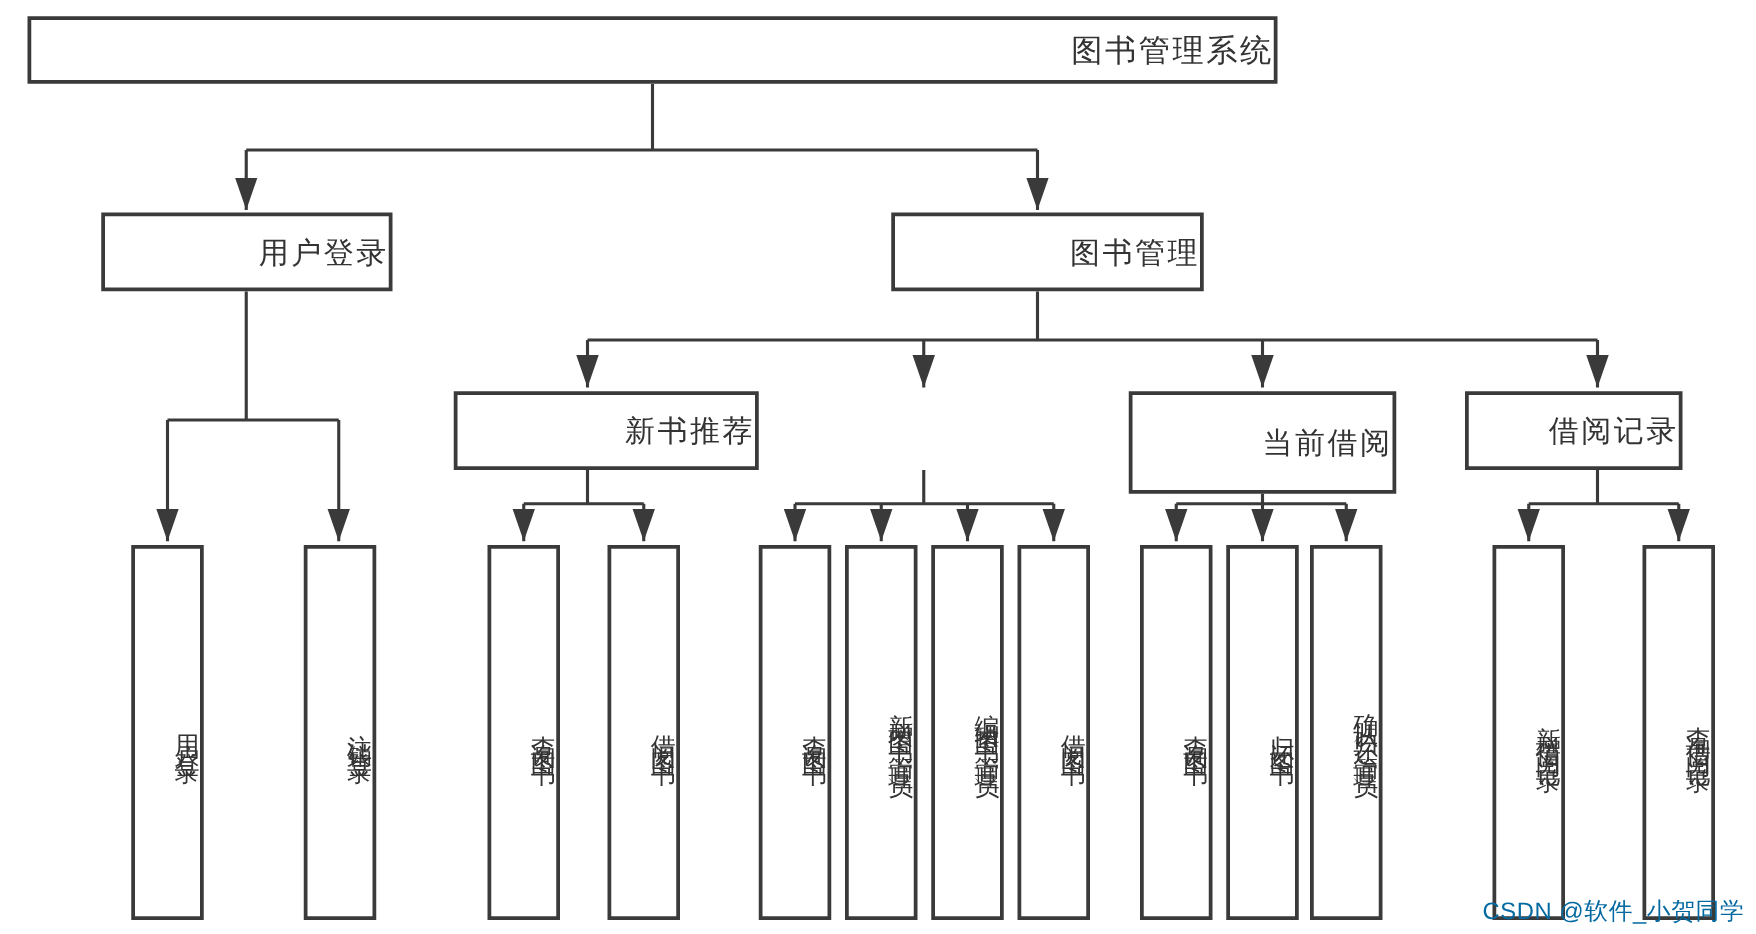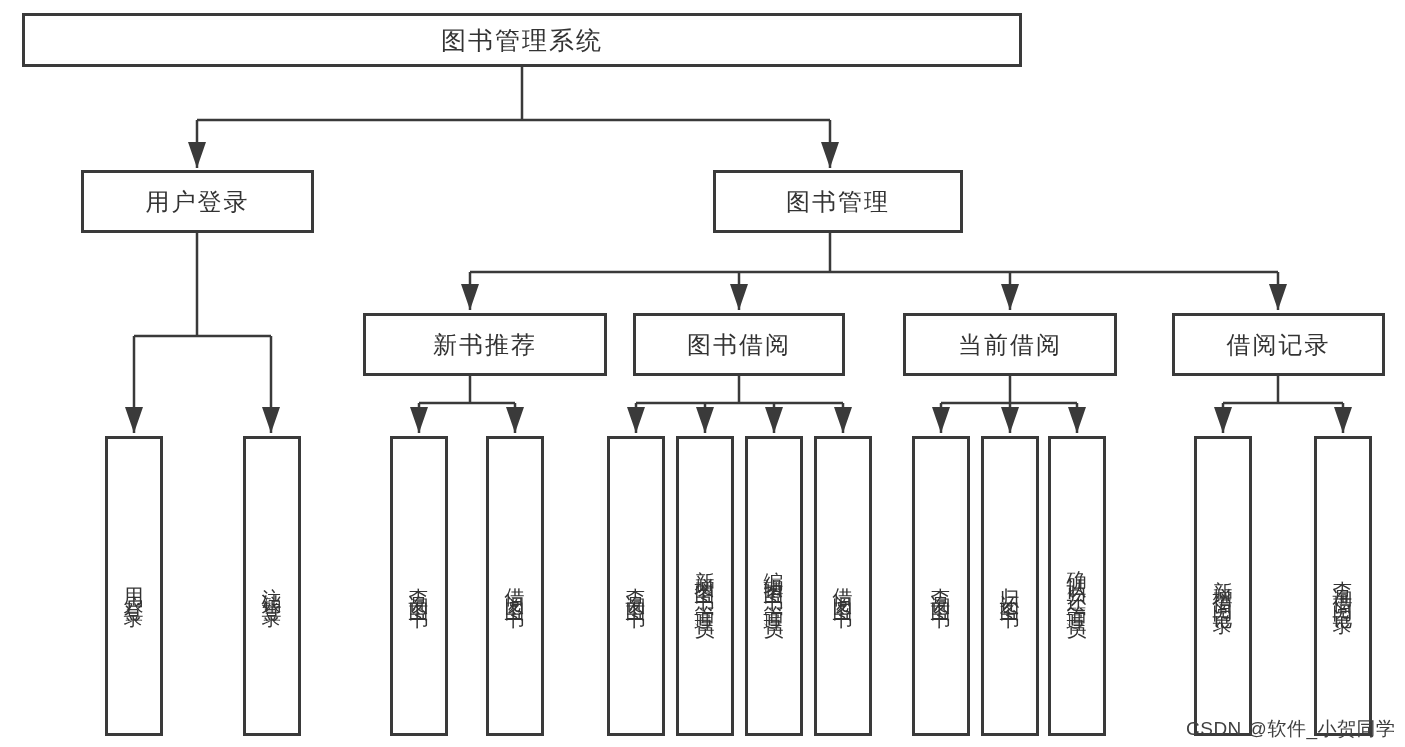--- a/index.html
+++ b/index.html
@@ -6,34 +6,34 @@
   html,body { background:#ffffff; }
   body { font-family:"Liberation Sans","DejaVu Sans",sans-serif; color:#333333; }
   .stage { position:relative; width:1405px; height:747px; background:#ffffff; overflow:hidden; }
 
   .connectors { position:absolute; left:0; top:0; }
   .connectors path, .connectors line { stroke:#3a3a3a; stroke-width:2.5; fill:none; }
   #arrowhead polygon { fill:#3a3a3a; stroke:none; }
 
   .node {
     position:absolute; background:#ffffff; border:3px solid #3a3a3a;
-    display:flex; align-items:center; justify-content:center;
+    display:flex; align-items:center; justify-content:flex-end;
   }
   .hlabel { font-size:24px; letter-spacing:2px; white-space:nowrap; }
   .root .hlabel { font-size:25px; }
 
   .leaf { top:436px; width:58px; height:300px; }
   .vlabel {
     writing-mode:vertical-rl; text-orientation:mixed;
     font-size:20px; letter-spacing:7px; line-height:1.1; white-space:nowrap;
   }
 
   .watermark {
     position:absolute; left:1186px; top:716px;
-    font-size:19px; letter-spacing:0.5px; color:#404040; white-space:nowrap;
+    font-size:19px; letter-spacing:0.5px; color:#0369a1; white-space:nowrap;
   }
 </style>
 </head>
 <body>
 
 <div class="stage">
 
   <svg class="connectors" width="1405" height="747" viewBox="0 0 1405 747">
     <defs>
       <marker id="arrowhead" markerUnits="userSpaceOnUse" markerWidth="27" markerHeight="20" refX="26" refY="10" orient="auto">
@@ -96,27 +96,24 @@
   <div class="node" style="left:81px; top:170px; width:233px; height:63px;">
     <span class="hlabel">用户登录</span>
   </div>
   <div class="node" style="left:713px; top:170px; width:250px; height:63px;">
     <span class="hlabel">图书管理</span>
   </div>
 
   <div class="node" style="left:363px; top:313px; width:244px; height:63px;">
     <span class="hlabel">新书推荐</span>
   </div>
-  <div class="node" style="left:633px; top:313px; width:212px; height:63px;">
-    <span class="hlabel">图书借阅</span>
-  </div>
-  <div class="node" style="left:903px; top:313px; width:214px; height:63px;">
+  <div class="node" style="left:903px; top:313px; width:214px; height:82px;">
     <span class="hlabel">当前借阅</span>
   </div>
-  <div class="node" style="left:1172px; top:313px; width:213px; height:63px;">
+  <div class="node" style="left:1172px; top:313px; width:174px; height:63px;">
     <span class="hlabel">借阅记录</span>
   </div>
 
   <div class="node leaf" style="left:105px;">
     <span class="vlabel">用户登录</span>
   </div>
   <div class="node leaf" style="left:243px;">
     <span class="vlabel">注销登录</span>
   </div>
 

